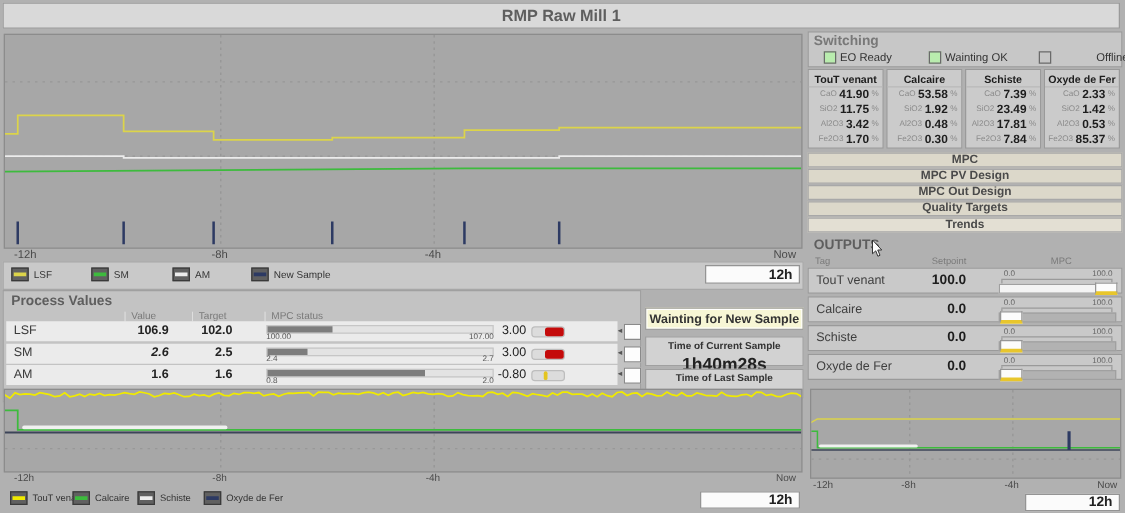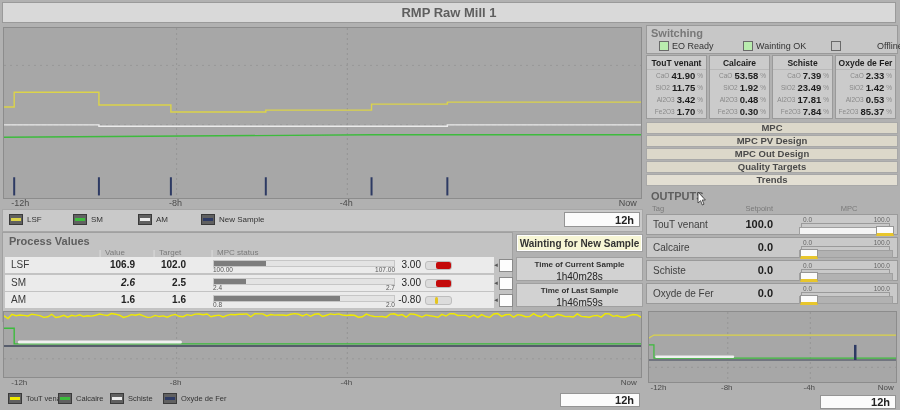--- a/index.html
+++ b/index.html
@@ -43,26 +43,26 @@
   .pv-mpcval{position:absolute;left:372px;top:0;width:44px;text-align:right;font-size:10px;font-weight:normal;color:#222;line-height:16px;}
   .pv-ind{position:absolute;left:420px;top:4px;width:25px;height:7px;background:#dcdcdc;border:1px solid #bdbdbd;border-radius:3px;}
   .pv-ind i{position:absolute;top:0;height:100%;border-radius:2px;}
   .pv-ind i.ind-red{left:38%;width:62%;background:#c40a0a;}
   .pv-ind i.ind-yellow{left:34%;width:13%;background:#e4c520;}
   .arrowwrap{position:absolute;left:489px;width:22px;height:16px;color:#555;}
   .arrowwrap .arr{position:absolute;left:1px;top:5px;font-size:6px;}
   .arrowwrap .box{position:absolute;left:7px;top:2px;width:12px;height:11px;background:#fdfdfd;border:1px solid #8a8a8a;}
 
   
-  .statusbox{left:516px;width:127px;box-sizing:border-box;border:1px solid #a0a0a0;text-align:center;}
+  .statusbox{left:516px;width:127px;box-sizing:border-box;border:1px solid #a0a0a0;text-align:center;margin-top:12px;}
   .waitingbox{top:234px;height:18px;background:#f7f6d5;box-shadow:inset 0 0 0 1px #ffffff;
     font-size:10px;font-weight:bold;color:#333;line-height:17px;}
   .timebox{background:#d2d2d2;height:24px;padding-top:2px;}
   .timebox .t1{font-size:8px;font-weight:bold;color:#333;}
-  .timebox .t2{font-size:10px;font-weight:normal;color:#222;margin-top:2px;}
+  .timebox .t2{font-size:14px;font-weight:bold;color:#222;margin-top:2px;}
 
   
   .sw-panel{left:646px;top:25px;width:252px;height:29px;background:#c7c7c7;border:1px solid #9a9a9a;box-sizing:border-box;}
   .sw-title{left:4px;top:1px;font-size:11px;font-weight:bold;color:#787878;}
   .sw-ind{position:absolute;top:15px;display:flex;align-items:center;gap:3px;font-size:9px;color:#333;}
   .cbx{width:8px;height:8px;border:1px solid #6a6a6a;display:inline-block;}
   .cbx.on{background:#b9ecae;}
   .cbx.off{background:#c6c6c6;}
 
   

